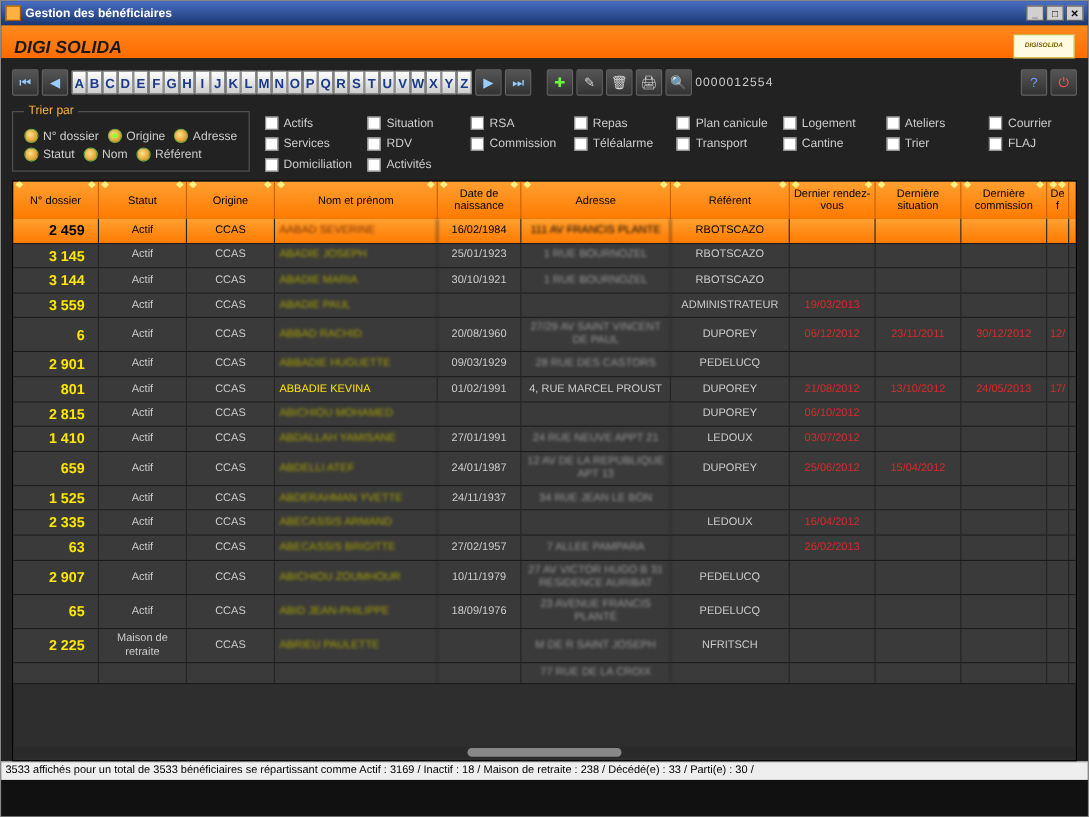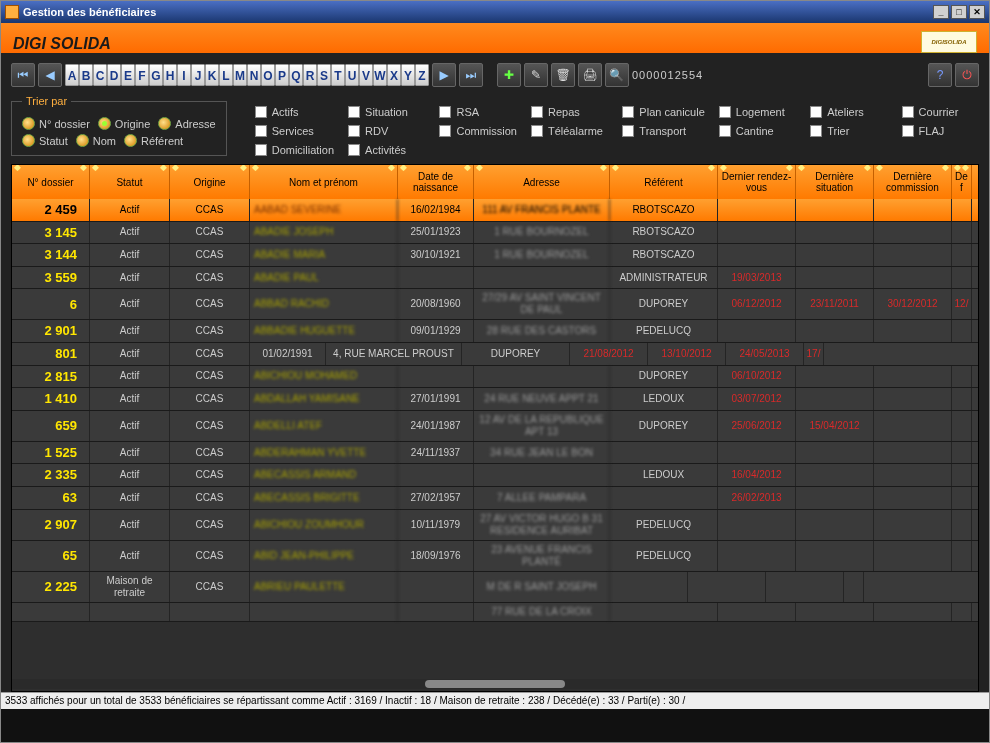--- a/index.html
+++ b/index.html
@@ -9,21 +9,21 @@
 .wbtn{width:16px;height:14px;background:#d0d0d0;border:1px solid #555;margin-left:2px;font-size:9px;text-align:center;line-height:12px;color:#000;cursor:pointer}
 .brandbar{background:linear-gradient(#ff8a1e,#ff6b00);height:30px;display:flex;align-items:flex-end;padding:0 12px;color:#1a1a1a;font-style:italic;font-weight:bold;font-size:16px}
 .brandbar .spacer{flex:1}
 .logo{width:56px;height:22px;background:#fffbe0;border:1px solid #d0b030;font-size:6px;color:#846000;display:flex;align-items:center;justify-content:center}
 .main{background:#222;padding:10px 10px 0 10px}
 .alpharow{display:flex;align-items:center;gap:3px}
 .navbtn,.toolbtn{width:24px;height:24px;background:linear-gradient(#555,#333);border:1px solid #666;display:flex;align-items:center;justify-content:center;color:#9cf;font-size:12px;cursor:pointer;border-radius:2px}
 .toolbtn{color:#ddd}
 .alpha span{display:inline-block;width:14px;height:22px;background:linear-gradient(#fff,#ccc);color:#1a3a8a;font-weight:bold;text-align:center;line-height:22px;font-size:12px;cursor:pointer;border:1px solid #999;border-radius:1px}
 .counter{color:#ccc;font-size:11px;letter-spacing:1px}
-.filterrow{display:flex;margin-top:8px;gap:28px}
+.filterrow{display:flex;margin-top:8px;gap:14px}
 fieldset.sort{border:1px solid #555;padding:6px 10px 8px;color:#ffb040;font-size:11px}
 fieldset.sort legend{padding:0 4px;color:#ffb040}
 .sort .row{display:flex;gap:8px;margin-top:4px}
 .radio{display:flex;align-items:center;gap:4px;color:#ccc;white-space:nowrap}
 .radio .dot{width:13px;height:13px;border-radius:50%;background:radial-gradient(circle at 40% 40%,#ffe08a,#d08000);border:1px solid #7a4;position:relative}
 .radio.sel .dot::after{content:"";position:absolute;left:3px;top:3px;width:5px;height:5px;border-radius:50%;background:#9f3}
 .checks{display:grid;grid-template-columns:repeat(8,1fr);gap:4px 14px;flex:1;padding-top:8px}
 .chk{display:flex;align-items:flex-end;gap:5px;color:#ccc;font-size:11px;white-space:nowrap}
 .chk .box{width:12px;height:12px;background:#fff;border:1px solid #888}
 .grid{margin-top:8px;background:#2e2e2e;height:528px;overflow:hidden;border:1px solid #000;position:relative}
@@ -274,32 +274,33 @@
           <div class="gcell c-rdv red">06/12/2012</div>
           <div class="gcell c-sit red">23/11/2011</div>
           <div class="gcell c-com red">30/12/2012</div>
           <div class="gcell c-dp red">12/</div>
         </div>
         <div class="grow">
           <div class="gcell c-dos dossier">2 901</div>
           <div class="gcell c-stat">Actif</div>
           <div class="gcell c-ori">CCAS</div>
           <div class="gcell c-nom name blur">ABBADIE HUGUETTE</div>
-          <div class="gcell c-dob">09/01/1929</div>
+          <div class="gcell c-dob">09/03/1929</div>
           <div class="gcell c-adr addr blur">28 RUE DES CASTORS</div>
           <div class="gcell c-ref">PEDELUCQ</div>
           <div class="gcell c-rdv"></div>
           <div class="gcell c-sit"></div>
           <div class="gcell c-com"></div>
           <div class="gcell c-dp"></div>
         </div>
         <div class="grow">
           <div class="gcell c-dos dossier">801</div>
           <div class="gcell c-stat">Actif</div>
           <div class="gcell c-ori">CCAS</div>
+          <div class="gcell c-nom name">ABBADIE KEVINA</div>
           <div class="gcell c-dob">01/02/1991</div>
           <div class="gcell c-adr addr">4, RUE MARCEL PROUST</div>
           <div class="gcell c-ref">DUPOREY</div>
           <div class="gcell c-rdv red">21/08/2012</div>
           <div class="gcell c-sit red">13/10/2012</div>
           <div class="gcell c-com red">24/05/2013</div>
           <div class="gcell c-dp red">17/</div>
         </div>
         <div class="grow">
           <div class="gcell c-dos dossier">2 815</div>
@@ -405,20 +406,21 @@
           <div class="gcell c-com"></div>
           <div class="gcell c-dp"></div>
         </div>
         <div class="grow">
           <div class="gcell c-dos dossier">2 225</div>
           <div class="gcell c-stat">Maison de retraite</div>
           <div class="gcell c-ori">CCAS</div>
           <div class="gcell c-nom name blur">ABRIEU PAULETTE</div>
           <div class="gcell c-dob"></div>
           <div class="gcell c-adr addr blur">M DE R SAINT JOSEPH</div>
+          <div class="gcell c-ref">NFRITSCH</div>
           <div class="gcell c-rdv"></div>
           <div class="gcell c-sit"></div>
           <div class="gcell c-com"></div>
           <div class="gcell c-dp"></div>
         </div>
         <div class="grow">
           <div class="gcell c-dos dossier"></div>
           <div class="gcell c-stat"></div>
           <div class="gcell c-ori"></div>
           <div class="gcell c-nom name blur"></div>

